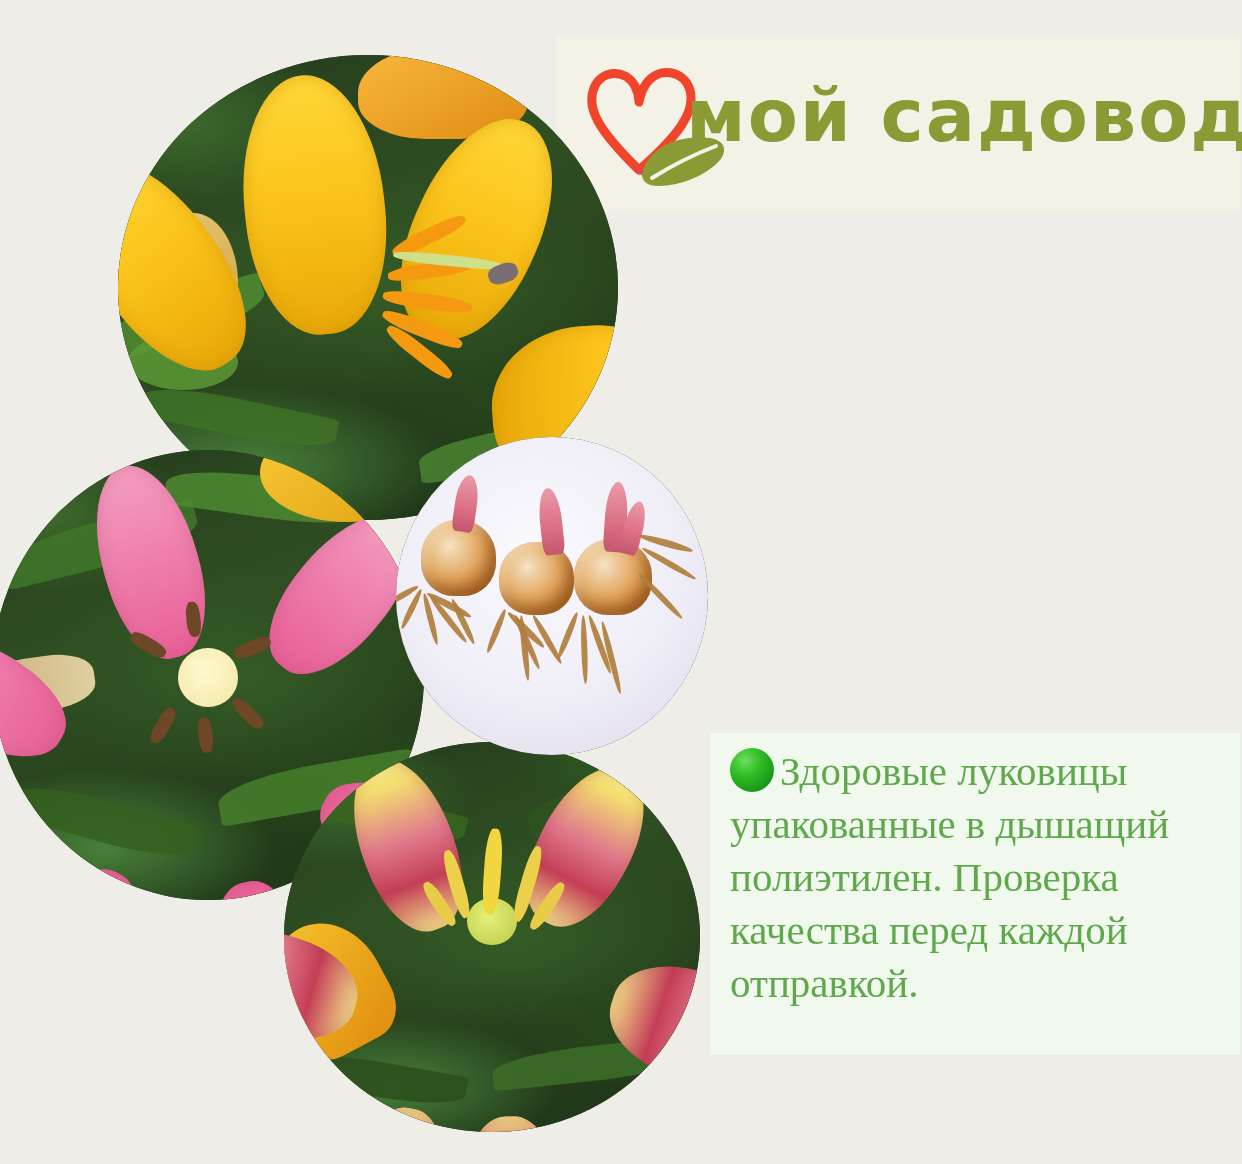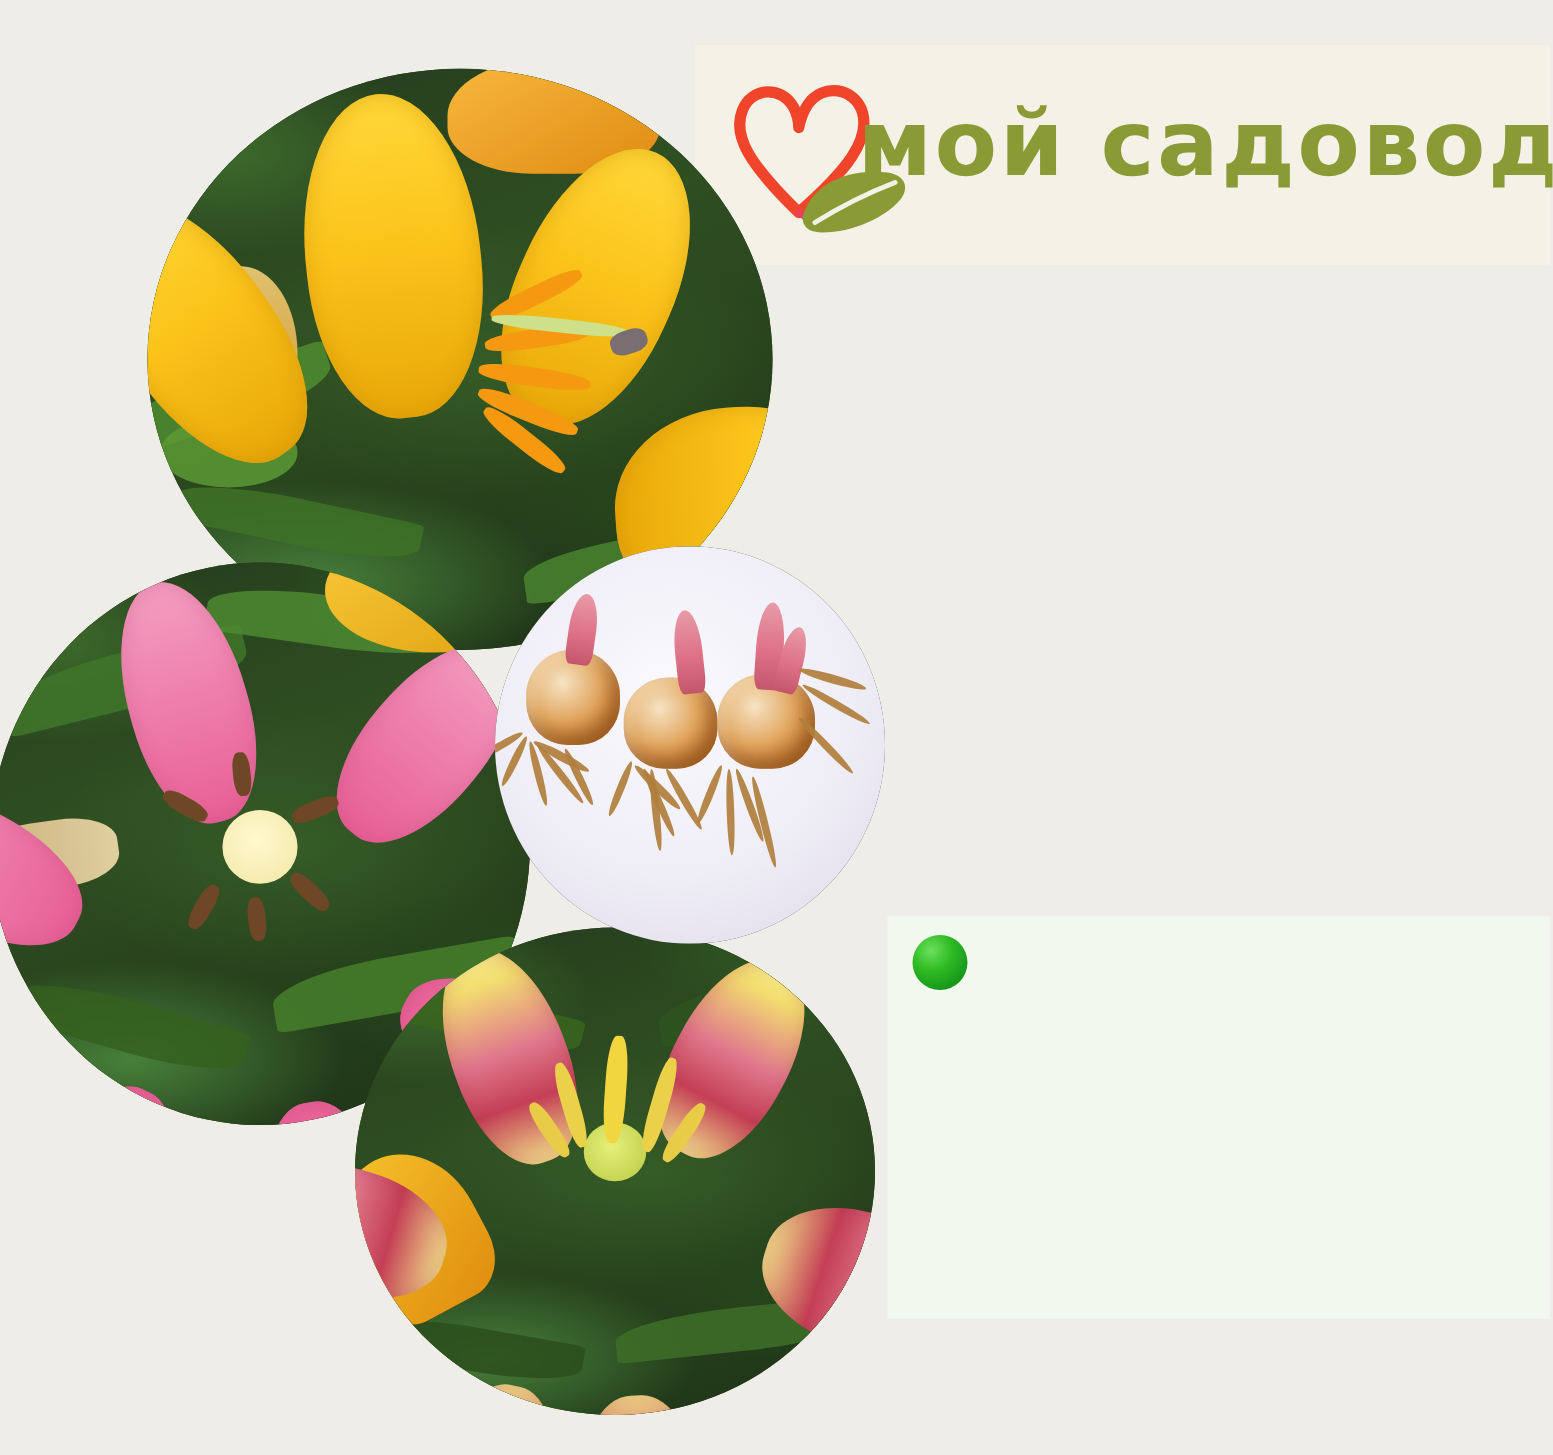--- a/index.html
+++ b/index.html
@@ -246,17 +246,17 @@
       <div class="stamen" style="left:40%;top:28%;width:3.4%;height:18%;border-radius:40%;background:#EBD04A;transform:rotate(-16deg)"></div>
       <div class="stamen" style="left:57%;top:26%;width:3.4%;height:20%;border-radius:40%;background:#EBD04A;transform:rotate(16deg)"></div>
       <div class="stamen" style="left:62%;top:34%;width:3.2%;height:14%;border-radius:40%;background:#E8CB46;transform:rotate(34deg)"></div>
       <div class="stamen" style="left:36%;top:36%;width:3.2%;height:13%;border-radius:40%;background:#E8CB46;transform:rotate(-34deg)"></div>
     </div>
   </div>
 
 
   <div id="health-box">
     <div id="health-text">
-      <span id="health-bullet"></span>
+      <span id="health-bullet"></span><span>Здоровые луковицы упакованные в дышащий полиэтилен. Проверка качества перед каждой отправкой.</span>
     </div>
   </div>
 
 </div>
 
 </body></html>

